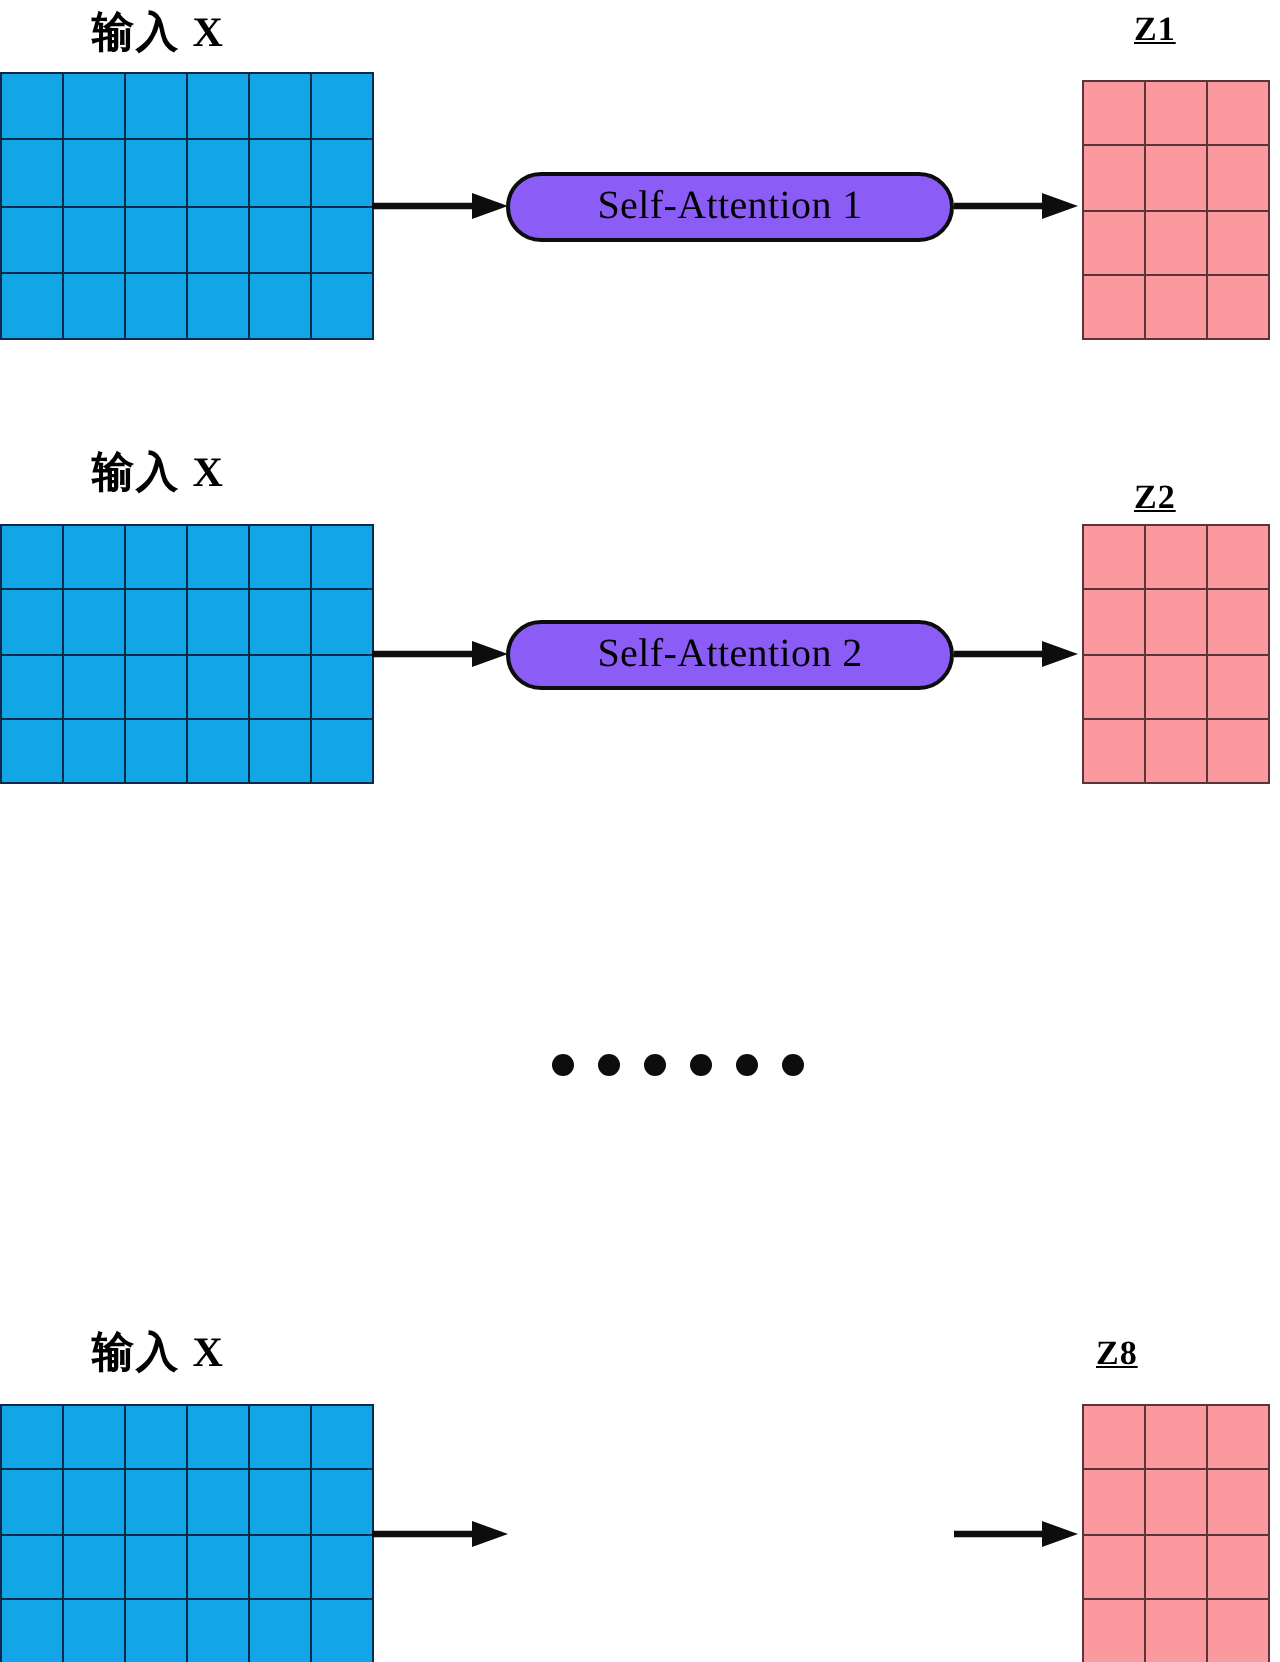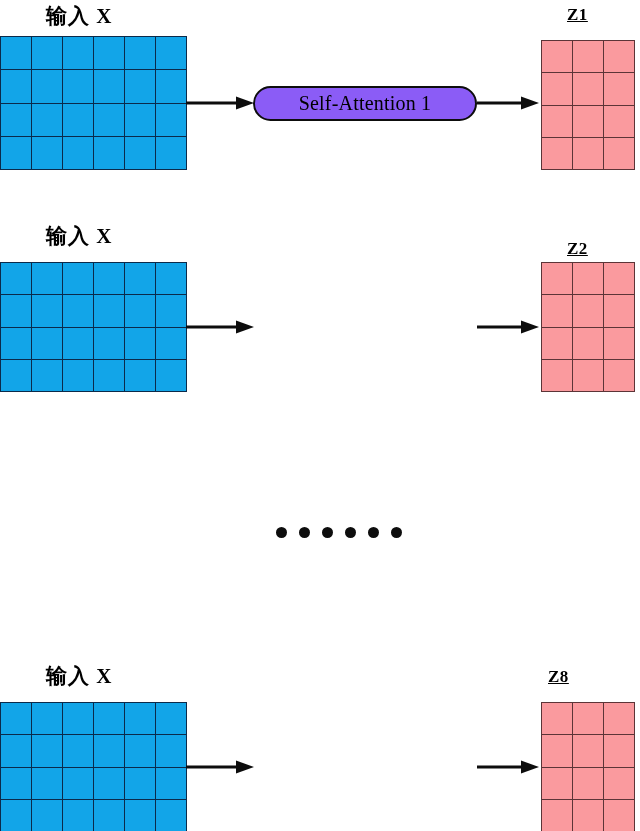--- a/index.html
+++ b/index.html
@@ -216,20 +216,21 @@
         <div class="cell"></div>
       </div>
 
     <div class="arrow" style="left:186px; top:94px; width:70px;">
       <svg width="70" height="14" viewBox="0 0 70 14">
         <line x1="0" y1="7" x2="54" y2="7" stroke="#0d0d0d" stroke-width="3.2"></line>
         <polygon points="50,0.5 68,7 50,13.5" fill="#0d0d0d"></polygon>
       </svg>
     </div>
 
+    <div class="pill" style="left:253px; top:84px; width:224px; height:35px;">Self-Attention 2</div>
 
     <div class="arrow" style="left:477px; top:94px; width:64px;">
       <svg width="64" height="14" viewBox="0 0 64 14">
         <line x1="0" y1="7" x2="48" y2="7" stroke="#0d0d0d" stroke-width="3.2"></line>
         <polygon points="44,0.5 62,7 44,13.5" fill="#0d0d0d"></polygon>
       </svg>
     </div>
 
     <div class="label label-output" style="left:567px; top:2px;margin-top:12px;">Z2</div>
 

